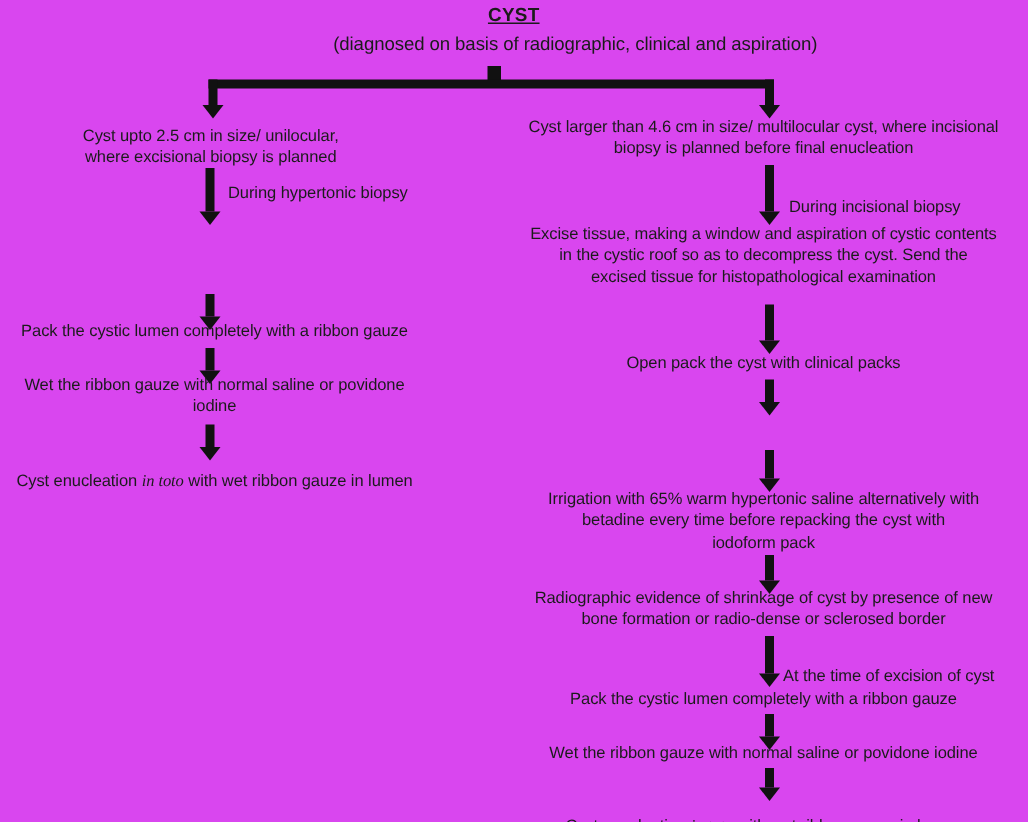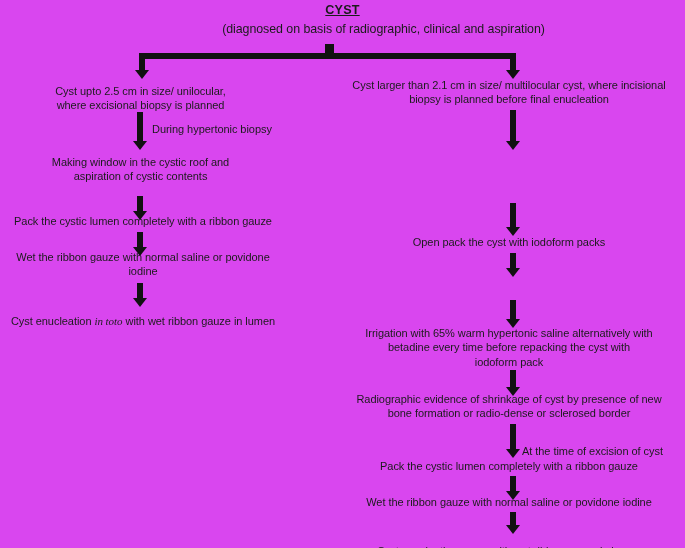--- a/index.html
+++ b/index.html
@@ -112,22 +112,20 @@
 
   <div class="tb" style="left:8px; top:84px; width:265px;">Cyst upto 2.5 cm in size/ unilocular,
 where excisional biopsy is planned</div>
 
   <div class="arrow" style="left:128px; top:112px; width:24px; height:38px;">
     <div class="shaft" style="height:29px;"></div>
     <div class="head"></div>
   </div>
   <div class="tb side-note" style="left:152px; top:122px; width:160px;">During hypertonic biopsy</div>
 
-  <div class="tb" style="left:8px; top:155px; width:265px;">Making window in the cystic roof and
-aspiration of cystic contents</div>
 
   <div class="arrow" style="left:128px; top:196px; width:24px; height:24px;">
     <div class="shaft" style="height:15px;"></div>
     <div class="head"></div>
   </div>
 
   <div class="tb" style="left:0px; top:214px; width:286px;">Pack the cystic lumen completely with a ribbon gauze</div>
 
   <div class="arrow" style="left:128px; top:232px; width:24px; height:24px;">
     <div class="shaft" style="height:15px;"></div>
@@ -139,35 +137,39 @@
 
   <div class="arrow" style="left:128px; top:283px; width:24px; height:24px;">
     <div class="shaft" style="height:15px;"></div>
     <div class="head"></div>
   </div>
 
   <div class="tb" style="left:0px; top:300px; width:286px;">
     <span>Cyst enucleation </span><span class="ital">in toto</span><span> with wet ribbon gauze in lumen</span>
   </div>
 
-  <div class="tb" style="left:335px; top:78px; width:348px;">Cyst larger than 2.1 cm in size/ multilocular cyst, where incisional
+  <div class="tb" style="left:335px; top:78px; width:348px;">Cyst larger than 4.6 cm in size/ multilocular cyst, where incisional
 biopsy is planned before final enucleation</div>
 
   <div class="arrow" style="left:501px; top:110px; width:24px; height:40px;">
     <div class="shaft" style="height:31px;"></div>
     <div class="head"></div>
   </div>
-
+  <div class="tb side-note" style="left:526px; top:131px; width:160px;">During incisional biopsy</div>
+
+  <div class="tb" style="left:335px; top:149px; width:348px;">Excise tissue, making a window and aspiration of cystic contents
+in the cystic roof so as to decompress the cyst. Send the
+excised tissue for histopathological examination</div>
 
   <div class="arrow" style="left:501px; top:203px; width:24px; height:33px;">
     <div class="shaft" style="height:24px;"></div>
     <div class="head"></div>
   </div>
 
-  <div class="tb" style="left:335px; top:235px; width:348px;">Open pack the cyst with iodoform packs</div>
+  <div class="tb" style="left:335px; top:235px; width:348px;">Open pack the cyst with clinical packs</div>
 
   <div class="arrow" style="left:501px; top:253px; width:24px; height:24px;">
     <div class="shaft" style="height:15px;"></div>
     <div class="head"></div>
   </div>
 
 
   <div class="arrow" style="left:501px; top:300px; width:24px; height:28px;">
     <div class="shaft" style="height:19px;"></div>
     <div class="head"></div>

